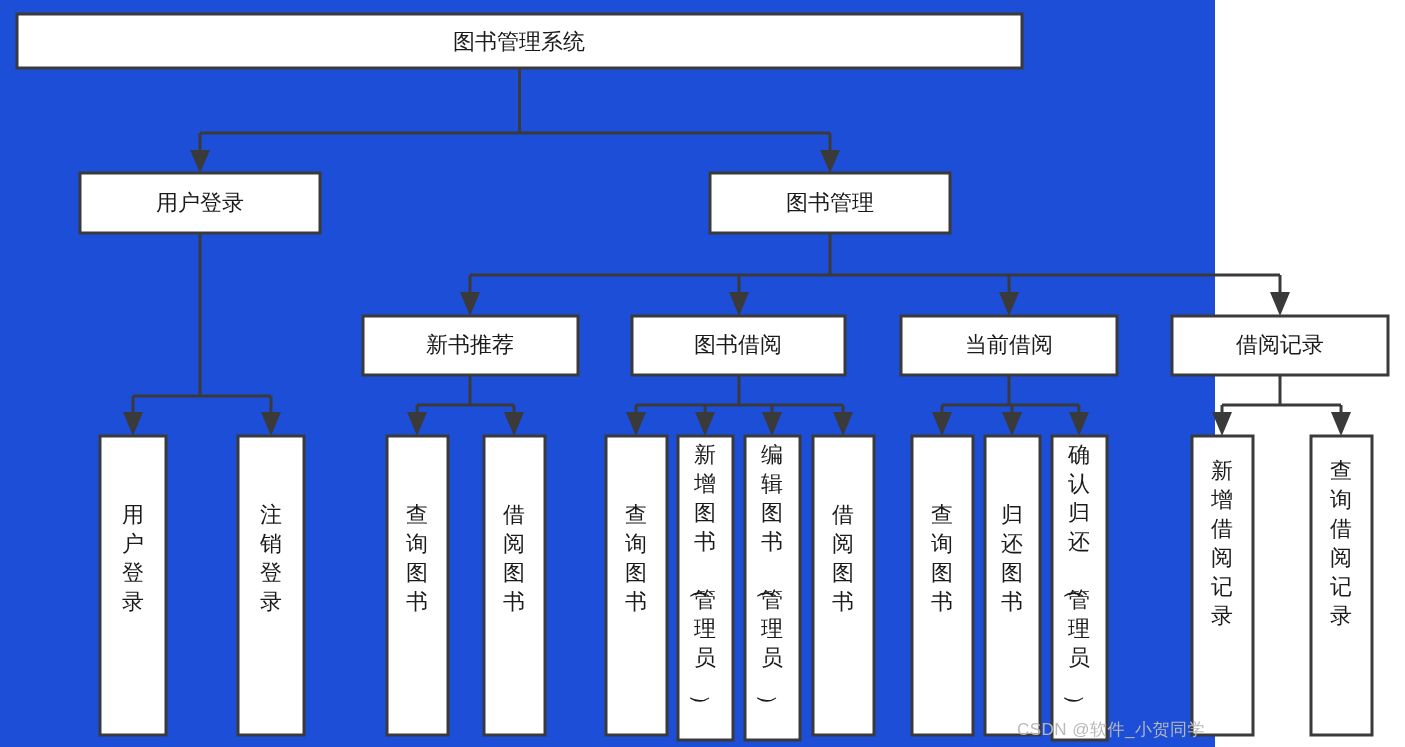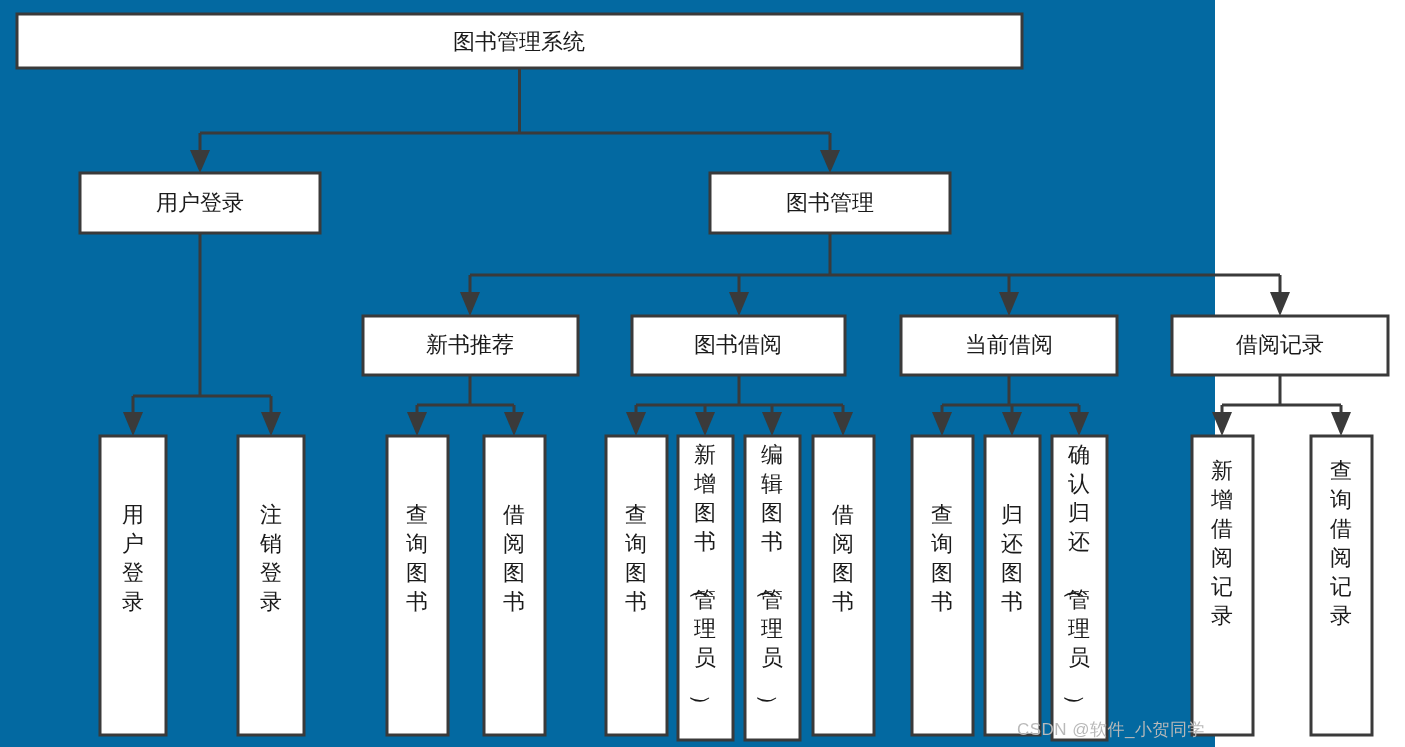--- a/index.html
+++ b/index.html
@@ -11,21 +11,21 @@
     width: 1405px;
     height: 747px;
     font-family: "Liberation Sans", "DejaVu Sans", sans-serif;
     overflow: hidden;
     position: relative;
   }
   #diagram-root {
     position: relative;
     width: 1215px;
     height: 747px;
-    background: #0369a1;
+    background: #1d4ed8;
   }
   svg.diagram-svg {
     position: absolute;
     left: 0;
     top: 0;
     width: 1405px;
     height: 747px;
     display: block;
   }
   .node-box {

